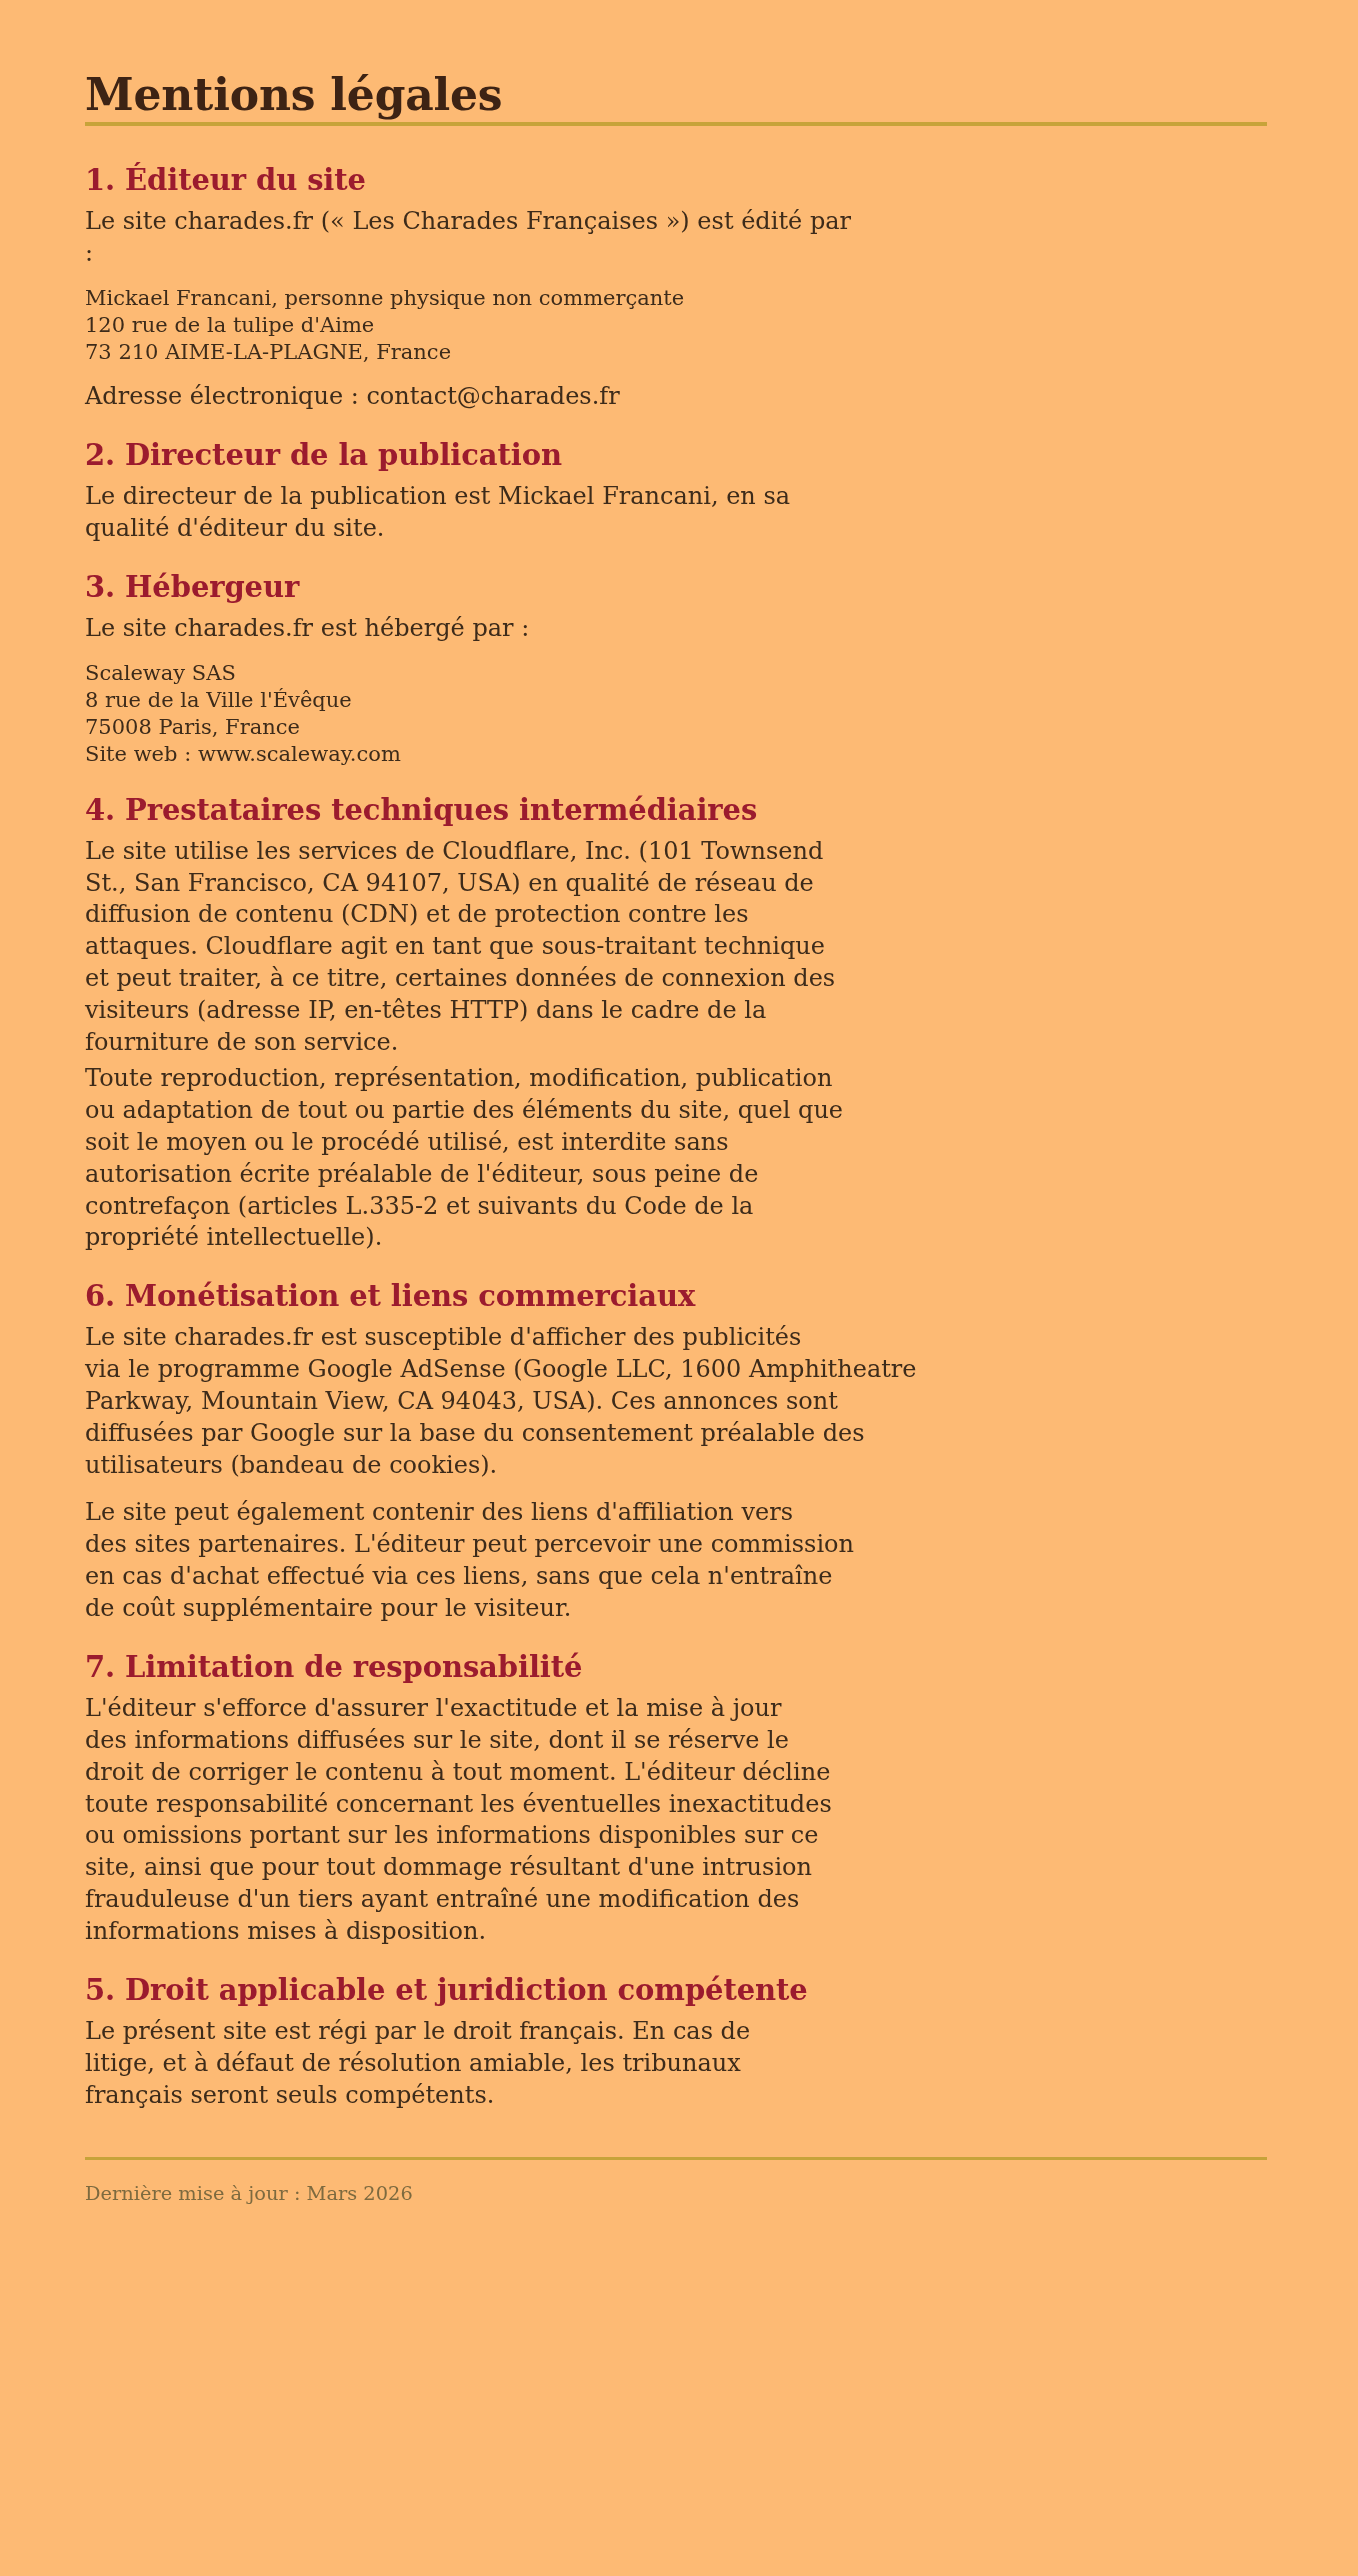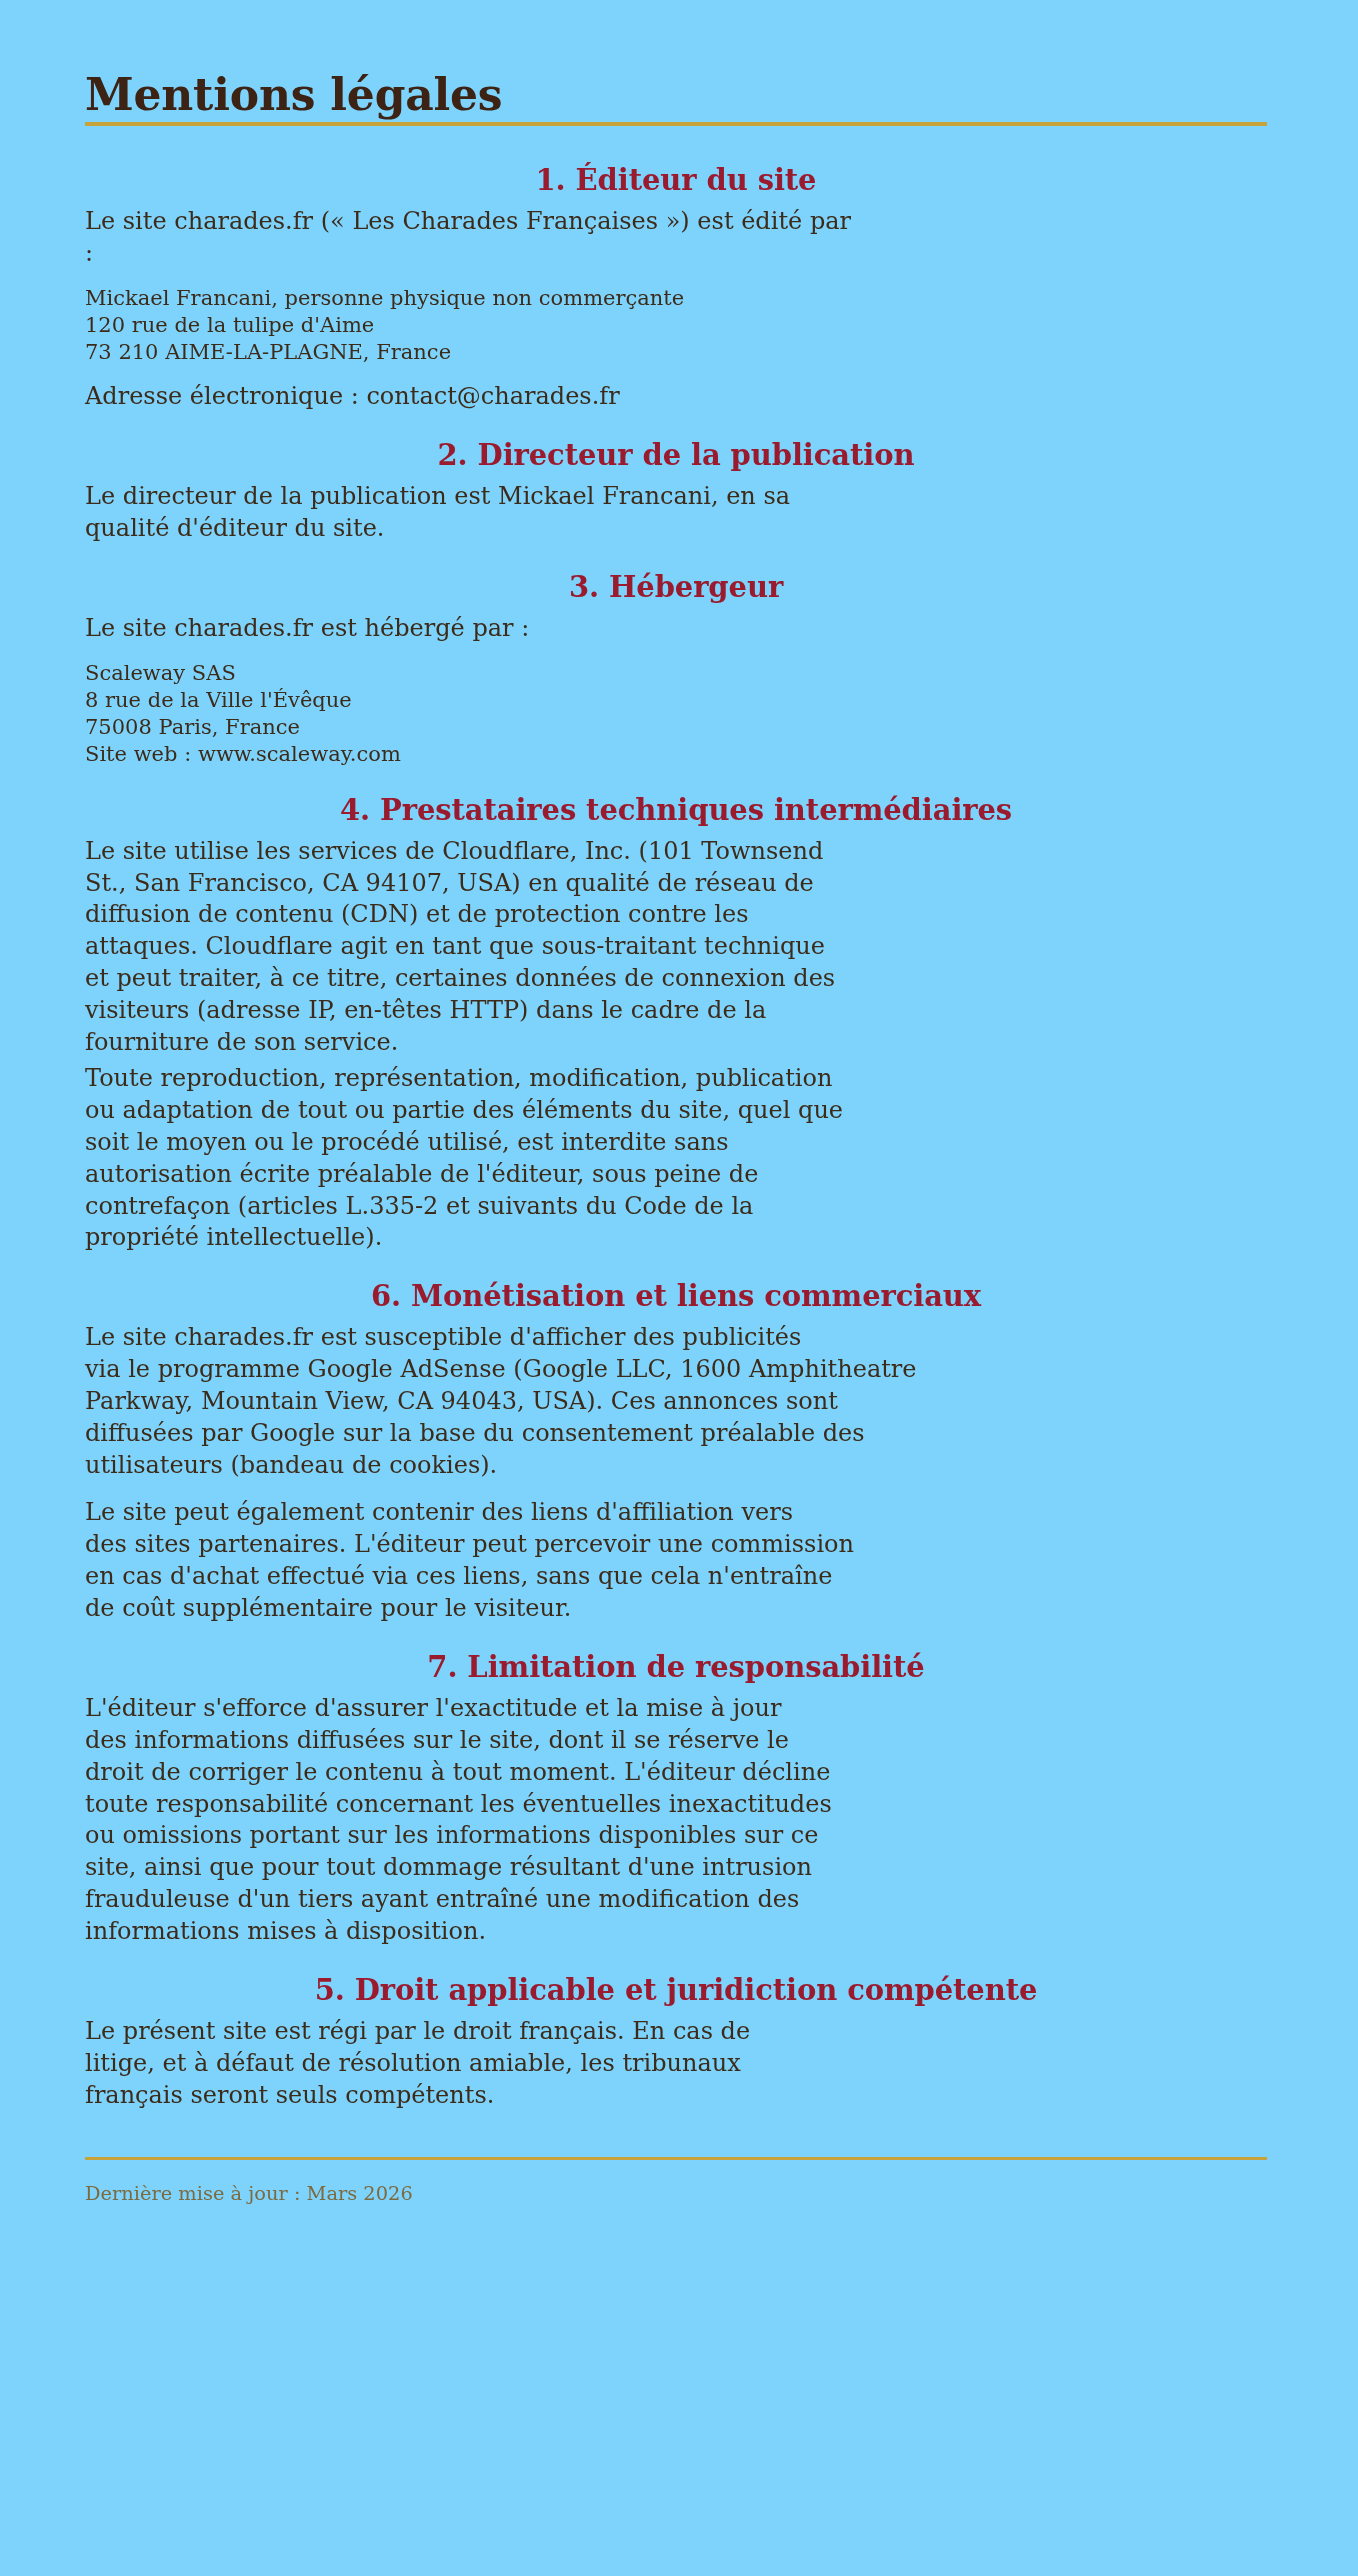--- a/index.html
+++ b/index.html
@@ -12,21 +12,21 @@
     background: #f5e6c8;
     font-family: "DejaVu Serif", "Liberation Serif", serif;
     color: #3d2b1a;
     -webkit-font-smoothing: antialiased;
   }
   .page {
     width: 1359px;
     min-height: 2576px;
     box-sizing: border-box;
     padding: 72px 92px 39px 85px;
-    background: #7dd3fc;
+    background: #fdba74;
   }
   .doc-title {
     font-family: "DejaVu Serif", "Liberation Serif", serif;
     font-weight: bold;
     font-size: 44px;
     line-height: 1.05;
     color: #3d2314;
     margin: 0 0 3.9px 0;
     letter-spacing: -0.2px;
   }
@@ -41,21 +41,20 @@
     margin: 0 0 3.9px 0;
   }
   h2.section-heading {
     font-family: "DejaVu Serif", "Liberation Serif", serif;
     font-weight: bold;
     font-size: 29px;
     line-height: 1.18;
     color: #9b1b2e;
     margin: 25px 0 8.7px 0;
     letter-spacing: -0.1px;
-    text-align: center;
   }
   .section:first-of-type h2.section-heading {
     margin-top: 3.9px;
   }
   p.para {
     font-size: 24px;
     line-height: 1.33;
     margin: 0 0 15.5px 0;
     color: #3d2b1a;
     white-space: pre-line;

